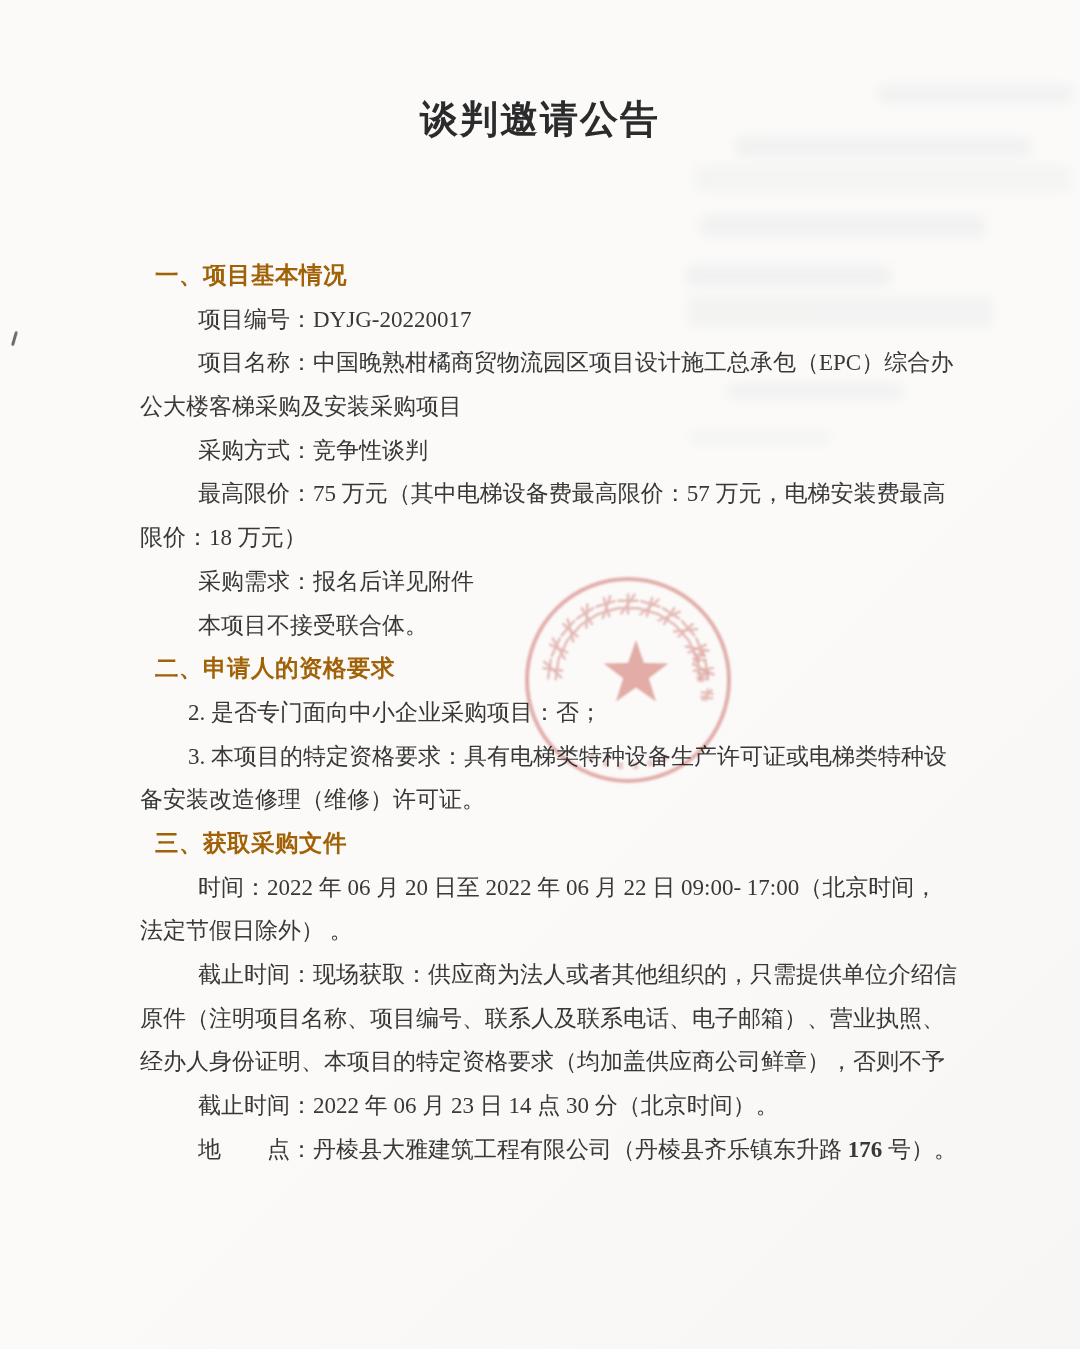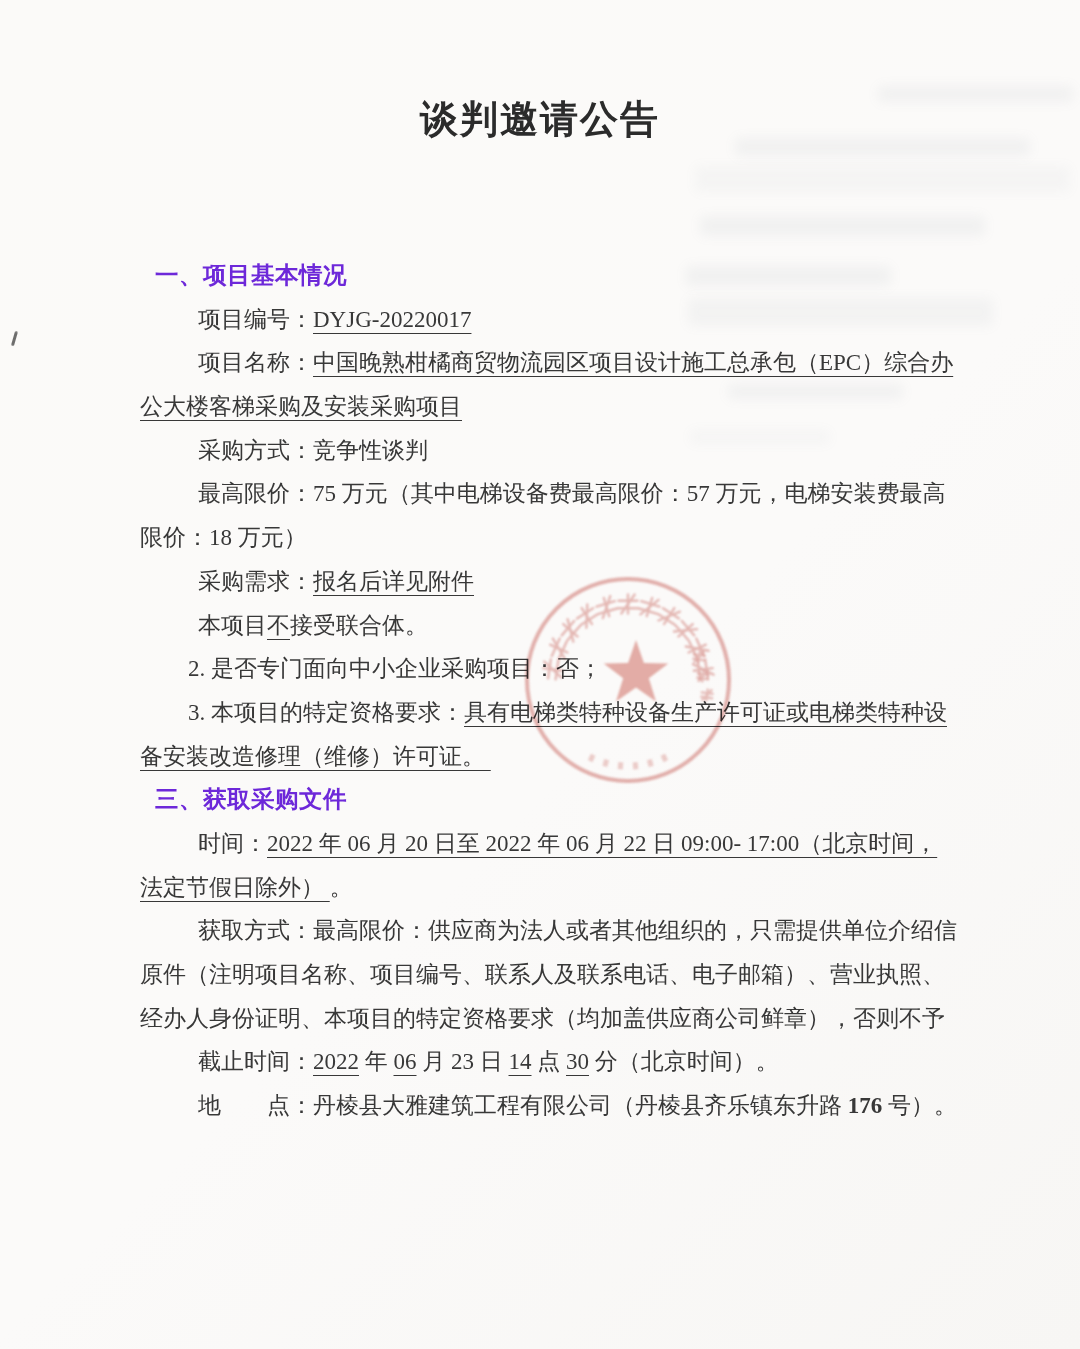--- a/index.html
+++ b/index.html
@@ -31,24 +31,24 @@
   .line {
     height:43.7px; line-height:43.7px;
     white-space:pre;
   }
   .ind-p { padding-left:58px; }
   .ind-n { padding-left:48px; }
   .ind-h { padding-left:15px; }
   .ind-w { padding-left:0; }
   .line.heading {
     font-family:"Liberation Sans","DejaVu Sans",sans-serif;
-    font-weight:bold; color:#6d28d9; font-size:23.5px;
+    font-weight:bold; color:#a16207; font-size:23.5px;
     letter-spacing:.5px;
   }
-  .seg-u { text-decoration:underline; text-underline-offset:6px; text-decoration-thickness:1.4px; }
+  .seg-u { text-underline-offset:6px; text-decoration-thickness:1.4px; }
   .seg-b { font-weight:bold; font-family:"Liberation Serif","DejaVu Serif",serif; }
   .stamp {
     position:absolute; left:513px; top:565px; width:230px; height:230px;
     mix-blend-mode:multiply; opacity:.85; pointer-events:none;
   }
   .pen-mark {
     position:absolute; left:13px; top:331px; width:3px; height:15px;
     background:#4a4a4a; transform:rotate(16deg); border-radius:2px; opacity:.8;
     filter:blur(.4px);
   }
@@ -78,27 +78,28 @@
   <div class="content" id="doc-content">
       <div class="line ind-h heading"><span>一、项目基本情况</span></div>
       <div class="line ind-p"><span>项目编号：</span><span class="seg-u">DYJG-20220017</span></div>
       <div class="line ind-p"><span>项目名称：</span><span class="seg-u">中国晚熟柑橘商贸物流园区项目设计施工总承包（EPC）综合办</span></div>
       <div class="line ind-w"><span class="seg-u">公大楼客梯采购及安装采购项目</span></div>
       <div class="line ind-p"><span>采购方式：竞争性谈判</span></div>
       <div class="line ind-p"><span>最高限价：75 万元（其中电梯设备费最高限价：57 万元，电梯安装费最高</span></div>
       <div class="line ind-w"><span>限价：18 万元）</span></div>
       <div class="line ind-p"><span>采购需求：</span><span class="seg-u">报名后详见附件</span></div>
       <div class="line ind-p"><span>本项目</span><span class="seg-u">不</span><span>接受联合体。</span></div>
+      <div class="line ind-h heading"><span>二、申请人的资格要求</span></div>
       <div class="line ind-n"><span>2. 是否专门面向中小企业采购项目：否；</span></div>
       <div class="line ind-n"><span>3. 本项目的特定资格要求：</span><span class="seg-u">具有电梯类特种设备生产许可证或电梯类特种设</span></div>
       <div class="line ind-w"><span class="seg-u">备安装改造修理（维修）许可证。 </span></div>
       <div class="line ind-h heading"><span>三、获取采购文件</span></div>
       <div class="line ind-p"><span>时间：</span><span class="seg-u">2022 年 06 月 20 日至 2022 年 06 月 22 日 09:00- 17:00（北京时间，</span></div>
       <div class="line ind-w"><span class="seg-u">法定节假日除外） </span><span>。</span></div>
-      <div class="line ind-p"><span>获取方式：最高限价：供应商为法人或者其他组织的，只需提供单位介绍信</span></div>
+      <div class="line ind-p"><span>截止时间：现场获取：供应商为法人或者其他组织的，只需提供单位介绍信</span></div>
       <div class="line ind-w"><span>原件（注明项目名称、项目编号、联系人及联系电话、电子邮箱）、营业执照、</span></div>
       <div class="line ind-w"><span>经办人身份证明、本项目的特定资格要求（均加盖供应商公司鲜章），否则不予</span></div>
       <div class="line ind-p"><span>截止时间：</span><span class="seg-u">2022</span><span> 年 </span><span class="seg-u">06</span><span> 月 23 日 </span><span class="seg-u">14</span><span> 点 </span><span class="seg-u">30</span><span> 分（北京时间）。</span></div>
       <div class="line ind-p"><span>地　　点：丹棱县大雅建筑工程有限公司（丹棱县齐乐镇东升路 </span><span class="seg-b">176</span><span> 号）。</span></div>
     </div>
 
   <svg class="stamp" id="seal-svg" viewBox="0 0 230 230" aria-hidden="true">
       <g style="filter:blur(1.1px);">
         <circle cx="115" cy="115" r="101" fill="none" stroke="#d98f89" stroke-width="4" opacity="0.8"></circle>
         <polygon points="123.0,75.0 130.9,98.1 155.3,98.5 135.8,113.2 143.0,136.5 123.0,122.5 103.0,136.5 110.2,113.2 90.7,98.5 115.1,98.1" fill="#dd9088" opacity="0.85"></polygon>

